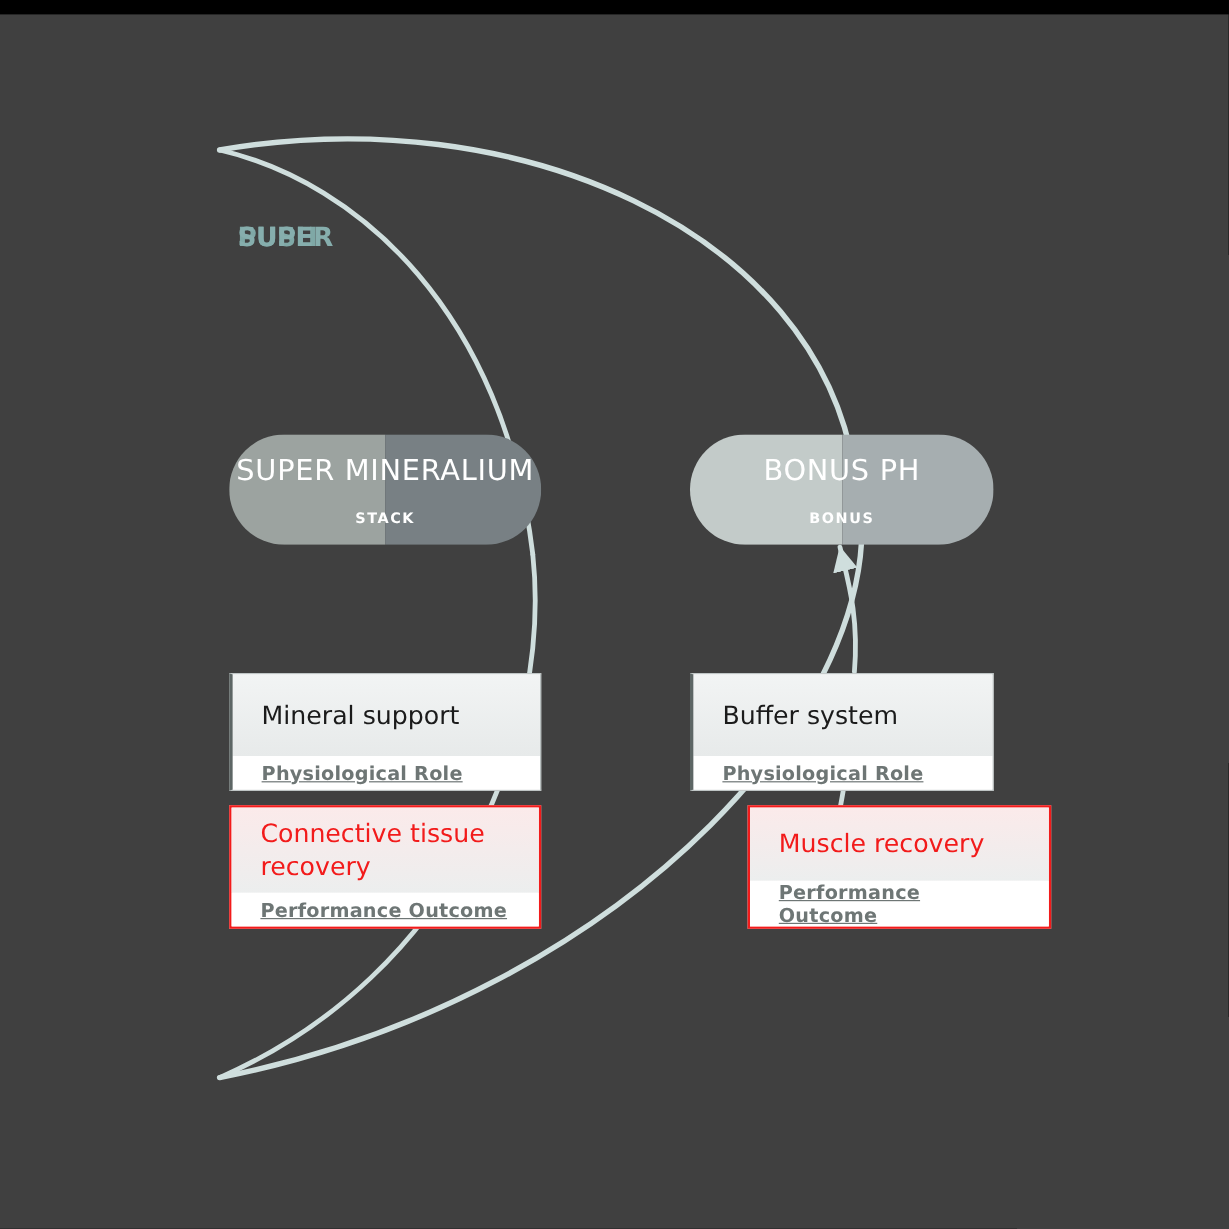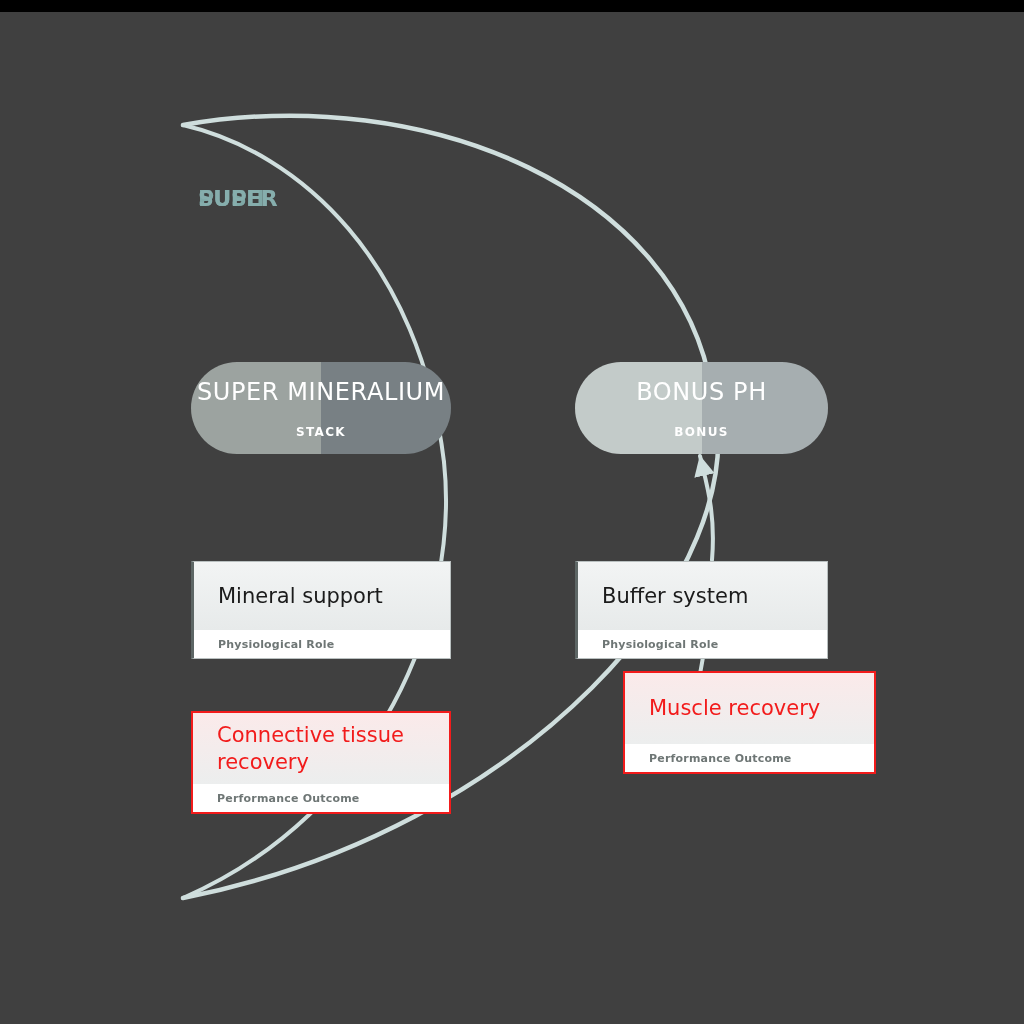--- a/index.html
+++ b/index.html
@@ -122,43 +122,44 @@
     color: #1b1b1b;
   }
   .card .card-footer {
     flex: 0 0 28px;
     background: #ffffff;
     display: flex;
     align-items: center;
     padding: 0 24px;
   }
   .card .card-kicker {
-    font-size: 11px;
+    font-size: 16px;
     font-weight: 700;
     letter-spacing: 0.2px;
     color: #6e7675;
+    text-decoration: underline;
   }
 
   .card.role {
     border: 1px solid #b9c0c0;
     border-left: 3px solid #5d6665;
     justify-content: center;
   }
   .card.outcome {
     border: 2px solid #f21b1b;
   }
   .card.outcome .card-body {
     background: linear-gradient(180deg, #fbeaea 0%, #eceeee 100%);
   }
   .card.outcome .card-title {
     color: #f21b1b;
   }
 
   #card-role-left     { left: 191px; top: 549px; width: 260px; height: 98px; }
-  #card-outcome-left  { left: 191px; top: 659px; width: 260px; height: 103px; margin-top: 40px; }
+  #card-outcome-left  { left: 191px; top: 659px; width: 260px; height: 103px; }
   #card-role-right    { left: 575px; top: 549px; width: 253px; height: 98px; }
   #card-outcome-right { left: 575px; top: 659px; width: 253px; height: 103px; margin-left: 48px; }
 </style>
 </head>
 <body>
 
 <div id="stage">
 
   <svg id="arcs" viewBox="0 0 1024 1024">
     <defs>

